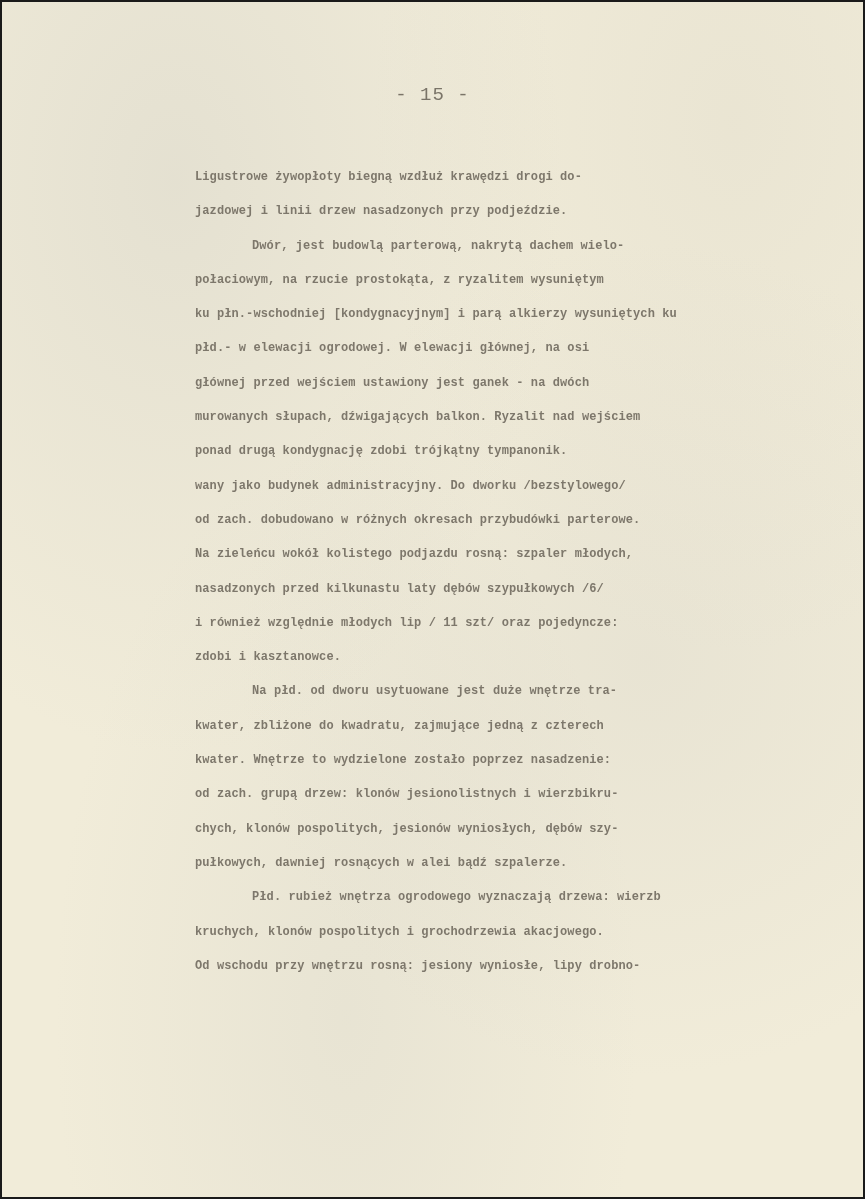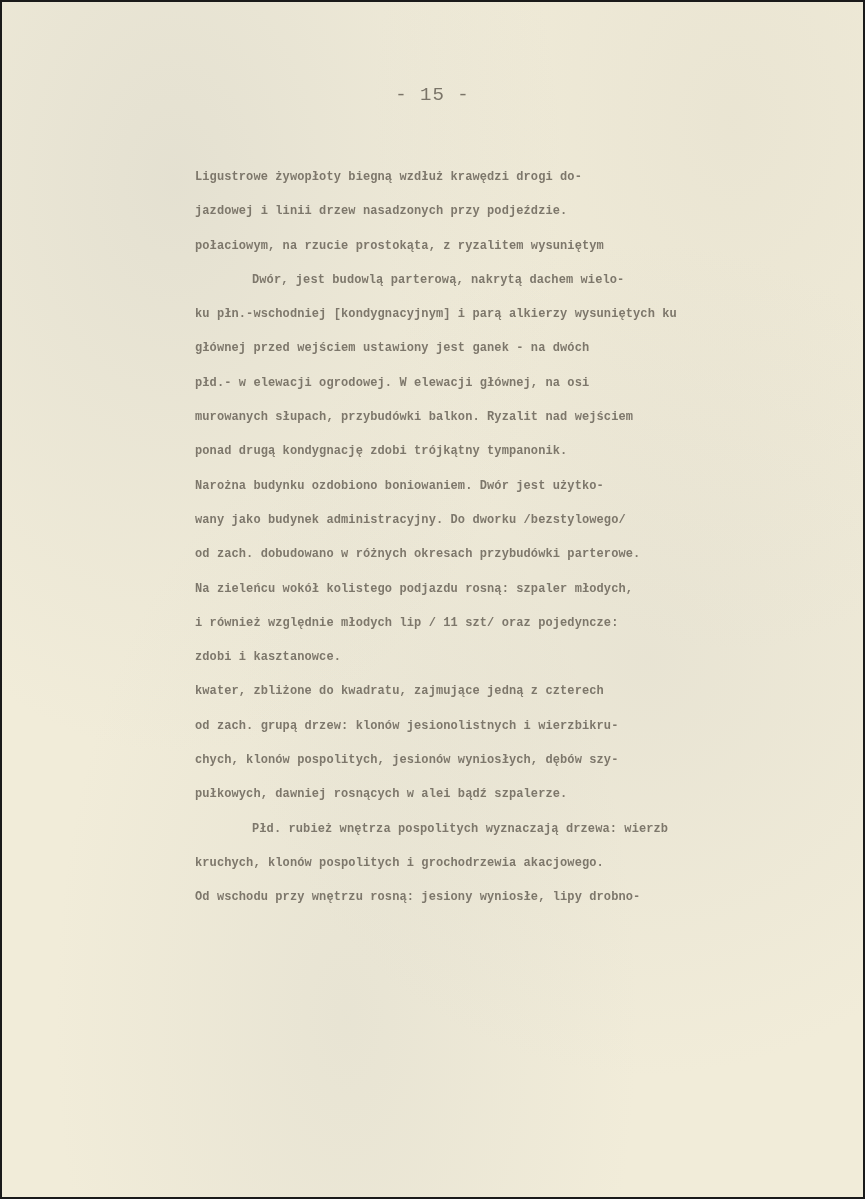--- a/index.html
+++ b/index.html
@@ -64,36 +64,38 @@
 <body>
 
 <div class="page">
   <div class="page-number">- 15 -</div>
 
   <div class="body-text">
 
     <div class="line">Ligustrowe żywopłoty biegną wzdłuż krawędzi drogi do-</div>
     <div class="line">jazdowej i linii drzew nasadzonych przy podjeździe.</div>
 
+    <div class="line indent">Dwór, jest budowlą parterową, nakrytą dachem wielo-</div>
     <div class="line">połaciowym, na rzucie prostokąta, z ryzalitem wysuniętym</div>
-    <div class="line indent">Dwór, jest budowlą parterową, nakrytą dachem wielo-</div>
     <div class="line">ku płn.-wschodniej [kondygnacyjnym] i parą alkierzy wysuniętych ku</div>
+    <div class="line">płd.- w elewacji ogrodowej. W elewacji głównej, na osi</div>
     <div class="line">głównej przed wejściem ustawiony jest ganek - na dwóch</div>
-    <div class="line">płd.- w elewacji ogrodowej. W elewacji głównej, na osi</div>
-    <div class="line">murowanych słupach, przybudówki balkon. Ryzalit nad wejściem</div>
+    <div class="line">murowanych słupach, dźwigających balkon. Ryzalit nad wejściem</div>
     <div class="line">ponad drugą kondygnację zdobi trójkątny tympanonik.</div>
-    <div class="line">Narożna budynku ozdobiono boniowaniem. Dwór jest użytko-</div>
     <div class="line">wany jako budynek administracyjny. Do dworku /bezstylowego/</div>
     <div class="line">od zach. dobudowano w różnych okresach przybudówki parterowe.</div>
     <div class="line">Na zieleńcu wokół kolistego podjazdu rosną: szpaler młodych,</div>
+    <div class="line">nasadzonych przed kilkunastu laty dębów szypułkowych /6/</div>
     <div class="line">i również względnie młodych lip / 11 szt/ oraz pojedyncze:</div>
     <div class="line">zdobi i kasztanowce.</div>
 
+    <div class="line indent">Na płd. od dworu usytuowane jest duże wnętrze tra-</div>
     <div class="line">kwater, zbliżone do kwadratu, zajmujące jedną z czterech</div>
+    <div class="line">kwater. Wnętrze to wydzielone zostało poprzez nasadzenie:</div>
     <div class="line">od zach. grupą drzew: klonów jesionolistnych i wierzbikru-</div>
     <div class="line">chych, klonów pospolitych, jesionów wyniosłych, dębów szy-</div>
     <div class="line">pułkowych, dawniej rosnących w alei bądź szpalerze.</div>
 
-    <div class="line indent">Płd. rubież wnętrza pospolitych wyznaczają drzewa: wierzb</div>
+    <div class="line indent">Płd. rubież wnętrza ogrodowego wyznaczają drzewa: wierzb</div>
     <div class="line">kruchych, klonów pospolitych i grochodrzewia akacjowego.</div>
     <div class="line">Od wschodu przy wnętrzu rosną: jesiony wyniosłe, lipy drobno-</div>
   </div>
 </div>
 
 </body></html>

